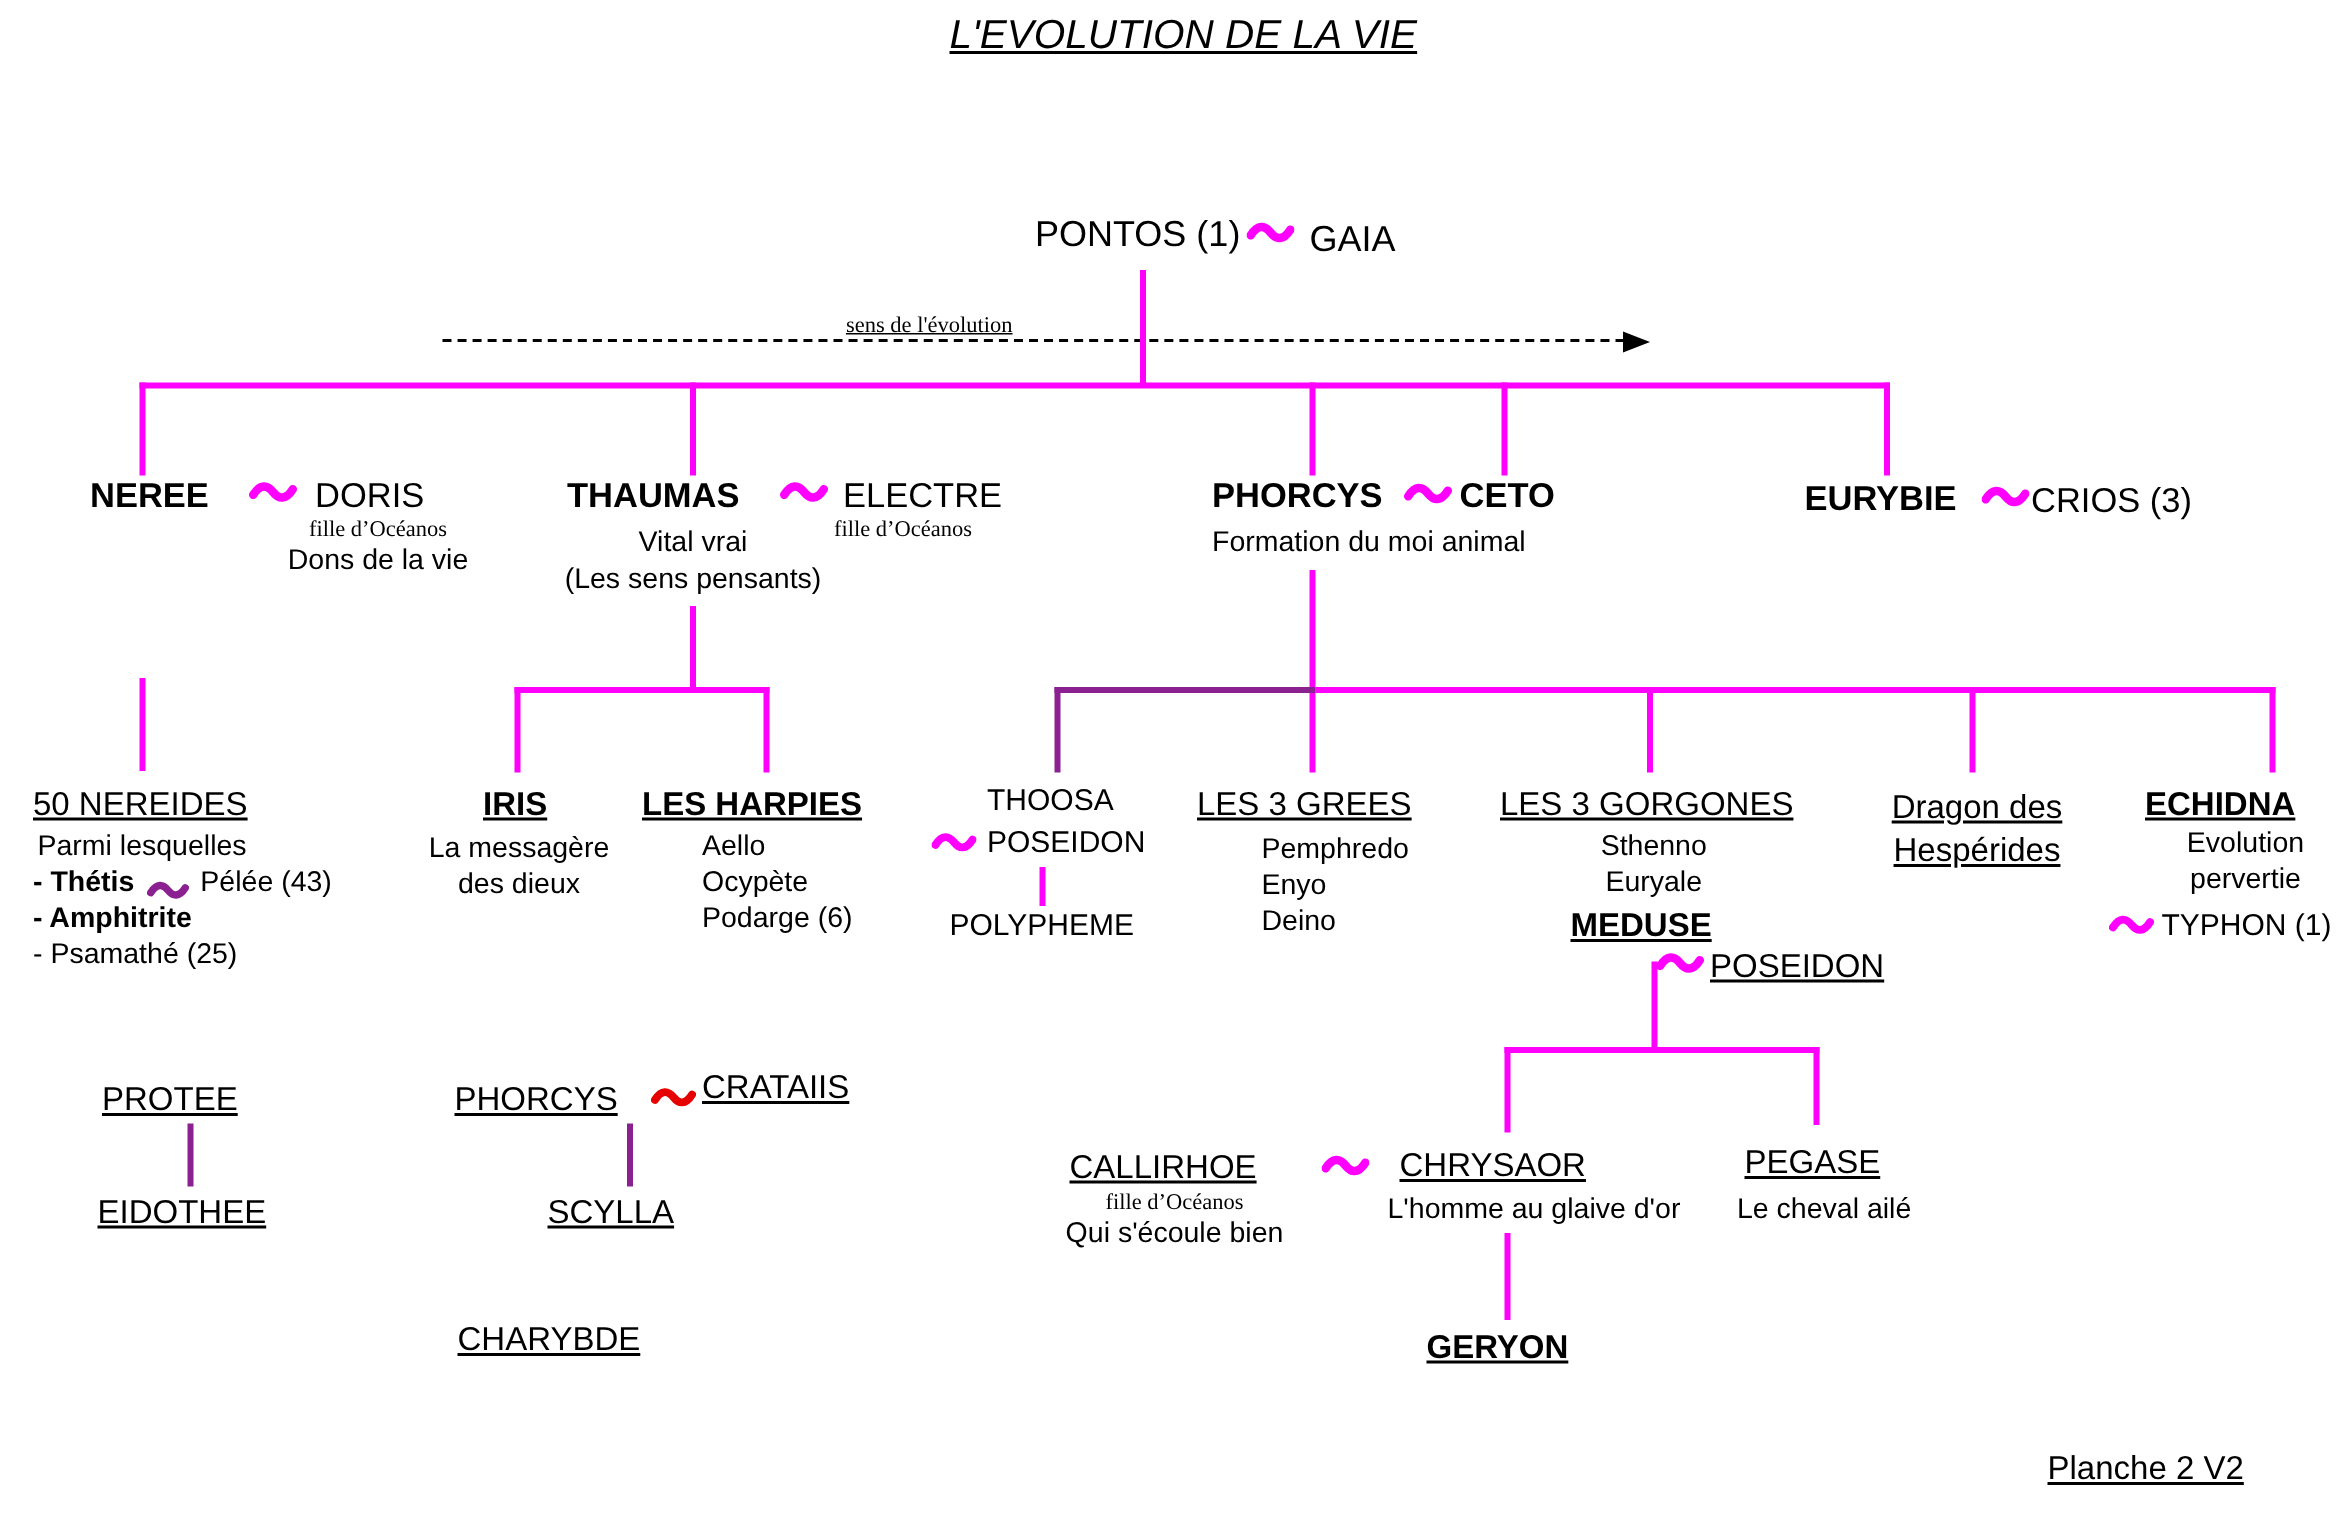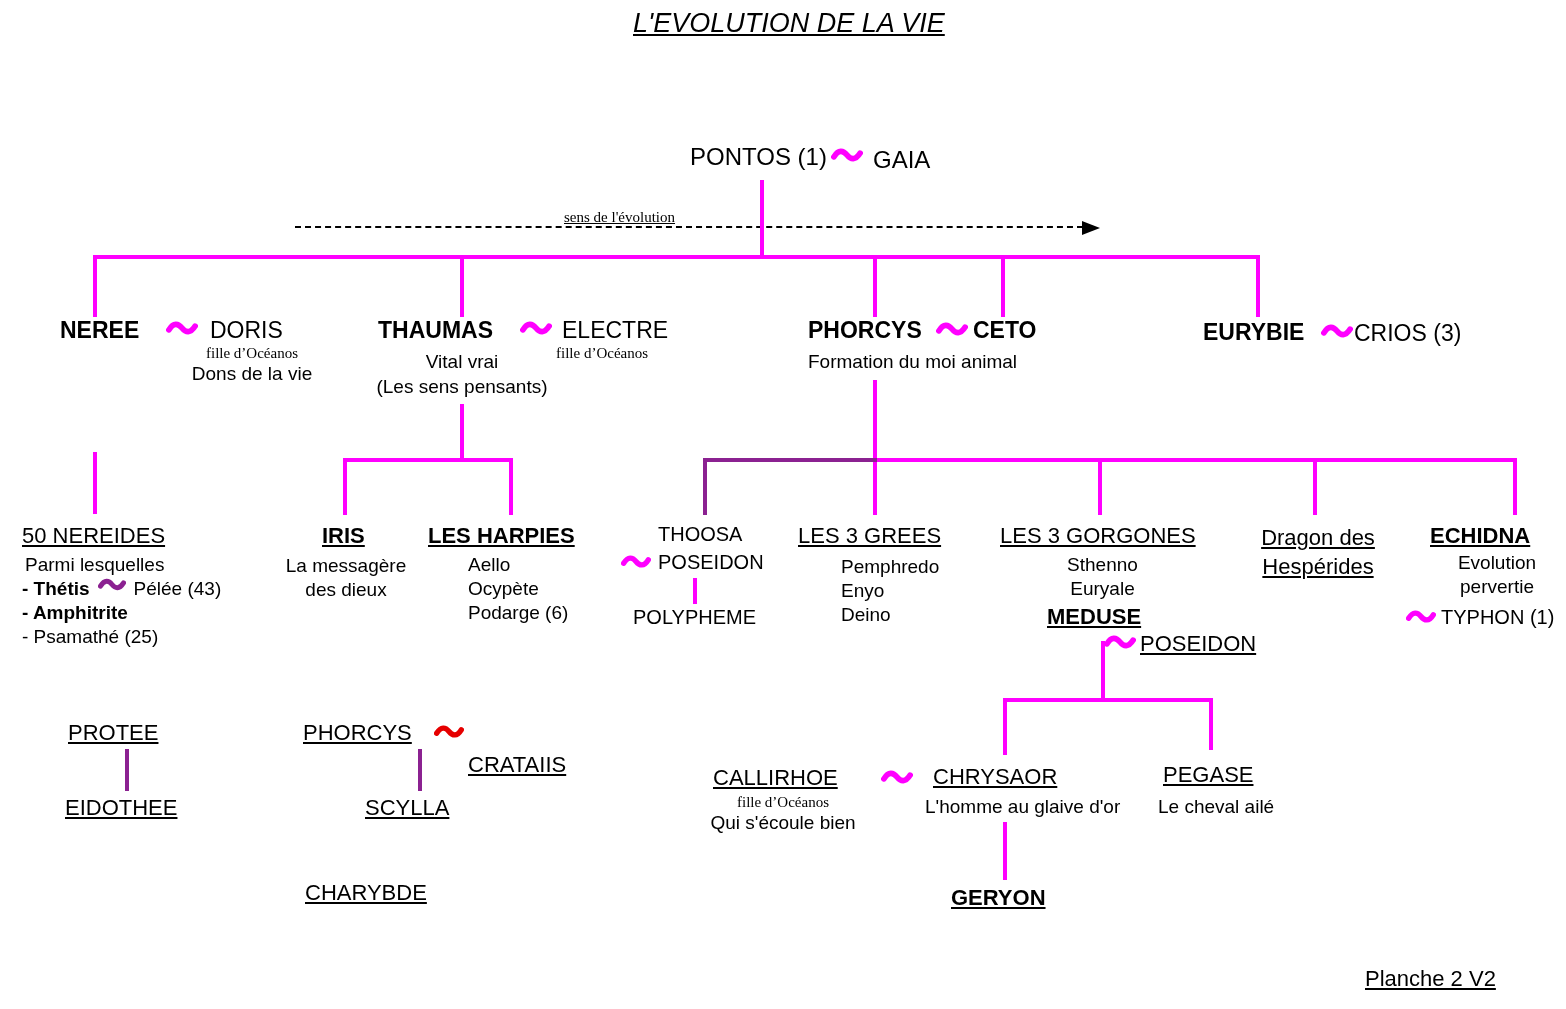--- a/index.html
+++ b/index.html
@@ -26,21 +26,21 @@
   .s15{font-size:15px;line-height:18px;font-family:Liberation Serif, serif;}
   .lh25{line-height:25px;}
   .lh29{line-height:29px;}
   .line{position:absolute;background:var(--magenta);}
   .pur{background:var(--purple);}
   .tilde{position:absolute;color:var(--magenta);}
   .tilde.r{color:var(--red);}
   .tilde-inline{vertical-align:middle;margin:0 8px;color:var(--purple);}
   .dash{position:absolute;border-top:2px dashed #000;}
   .ahead{position:absolute;width:0;height:0;border-left:18px solid #000;border-top:7px solid transparent;border-bottom:7px solid transparent;}
-  .row{display:flex;align-items:flex-start;}
+  .row{display:flex;align-items:flex-end;}
 </style>
 </head>
 <body>
 
 <div class="page">
 
   <div class="t s27 u" style="left:633px;top:8px">L'EVOLUTION DE LA VIE</div>
 
   <div class="t s24" style="left:690px;top:143px">PONTOS (1)</div>
   <svg class="tilde" style="left:831px;top:147px" width="32" height="16" viewBox="0 0 34 16">
@@ -179,21 +179,21 @@
   <div class="line" style="left:1209px;top:698px;width:4px;height:52px"></div>
 
   <div class="t s22" style="left:68px;top:720px">PROTEE</div>
   <div class="line pur" style="left:125px;top:749px;width:4px;height:42px"></div>
   <div class="t s22" style="left:65px;top:795px">EIDOTHEE</div>
 
   <div class="t s22" style="left:303px;top:720px">PHORCYS</div>
   <svg class="tilde r" style="left:434px;top:724px" width="30" height="15" viewBox="0 0 34 16">
       <path d="M3 10 C 8 2, 13 3, 17 8 C 21 13, 26 14, 31 6" stroke="currentColor" stroke-width="6" fill="none" stroke-linecap="round"></path>
     </svg>
-  <div class="t s22" style="left:468px;top:752px">CRATAIIS</div>
+  <div class="t s22" style="left:468px;top:712px">CRATAIIS</div>
   <div class="line pur" style="left:418px;top:749px;width:4px;height:42px"></div>
   <div class="t s22" style="left:365px;top:795px">SCYLLA</div>
   <div class="t s22" style="left:305px;top:880px">CHARYBDE</div>
 
   <div class="t s22" style="left:713px;top:765px">CALLIRHOE</div>
   <div class="blk c" style="left:698px;top:793px;width:170px">
     <div class="s15">fille d’Océanos</div>
     <div class="s19">Qui s'écoule bien</div>
   </div>
   <svg class="tilde" style="left:881px;top:769px" width="32" height="16" viewBox="0 0 34 16">

